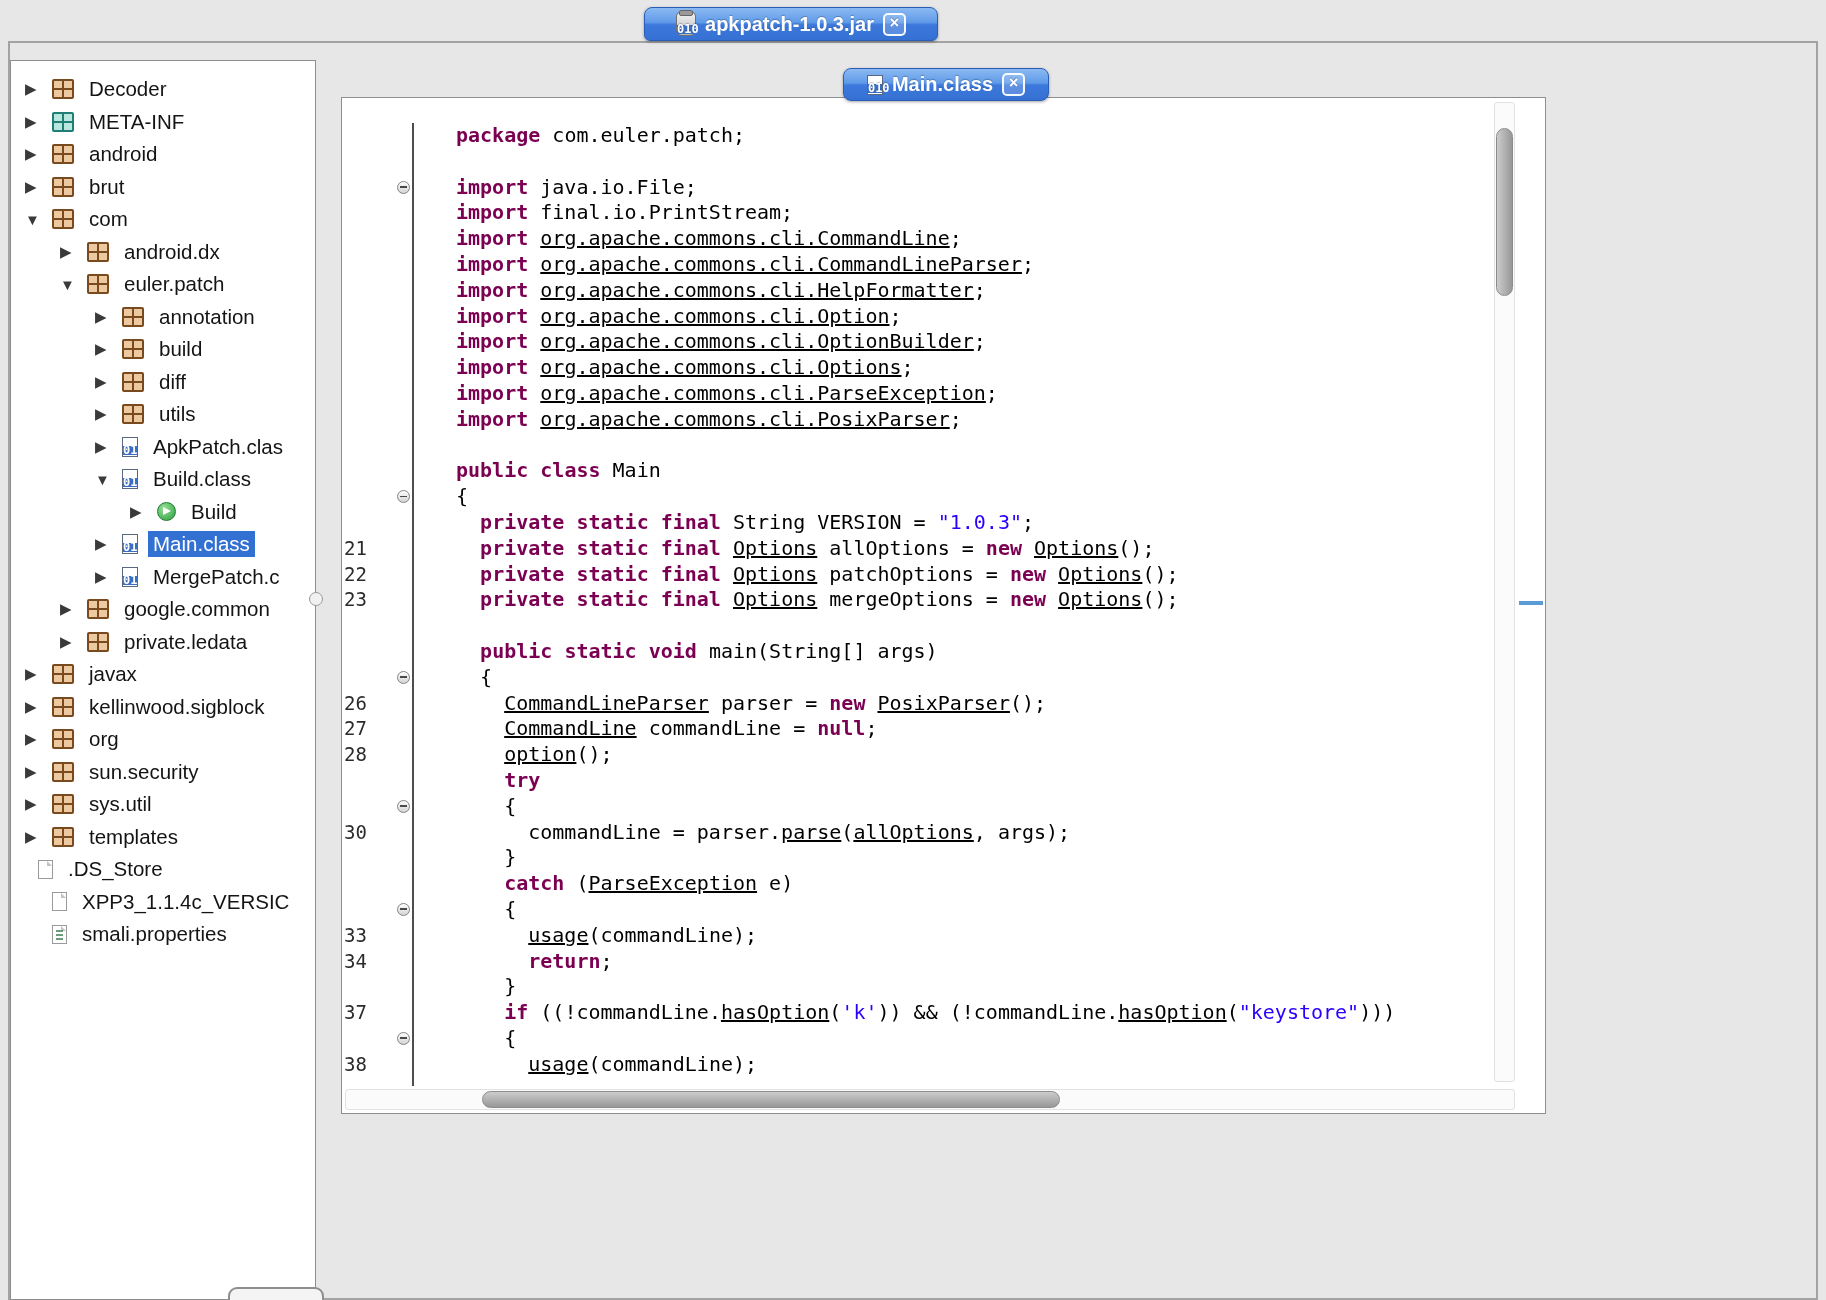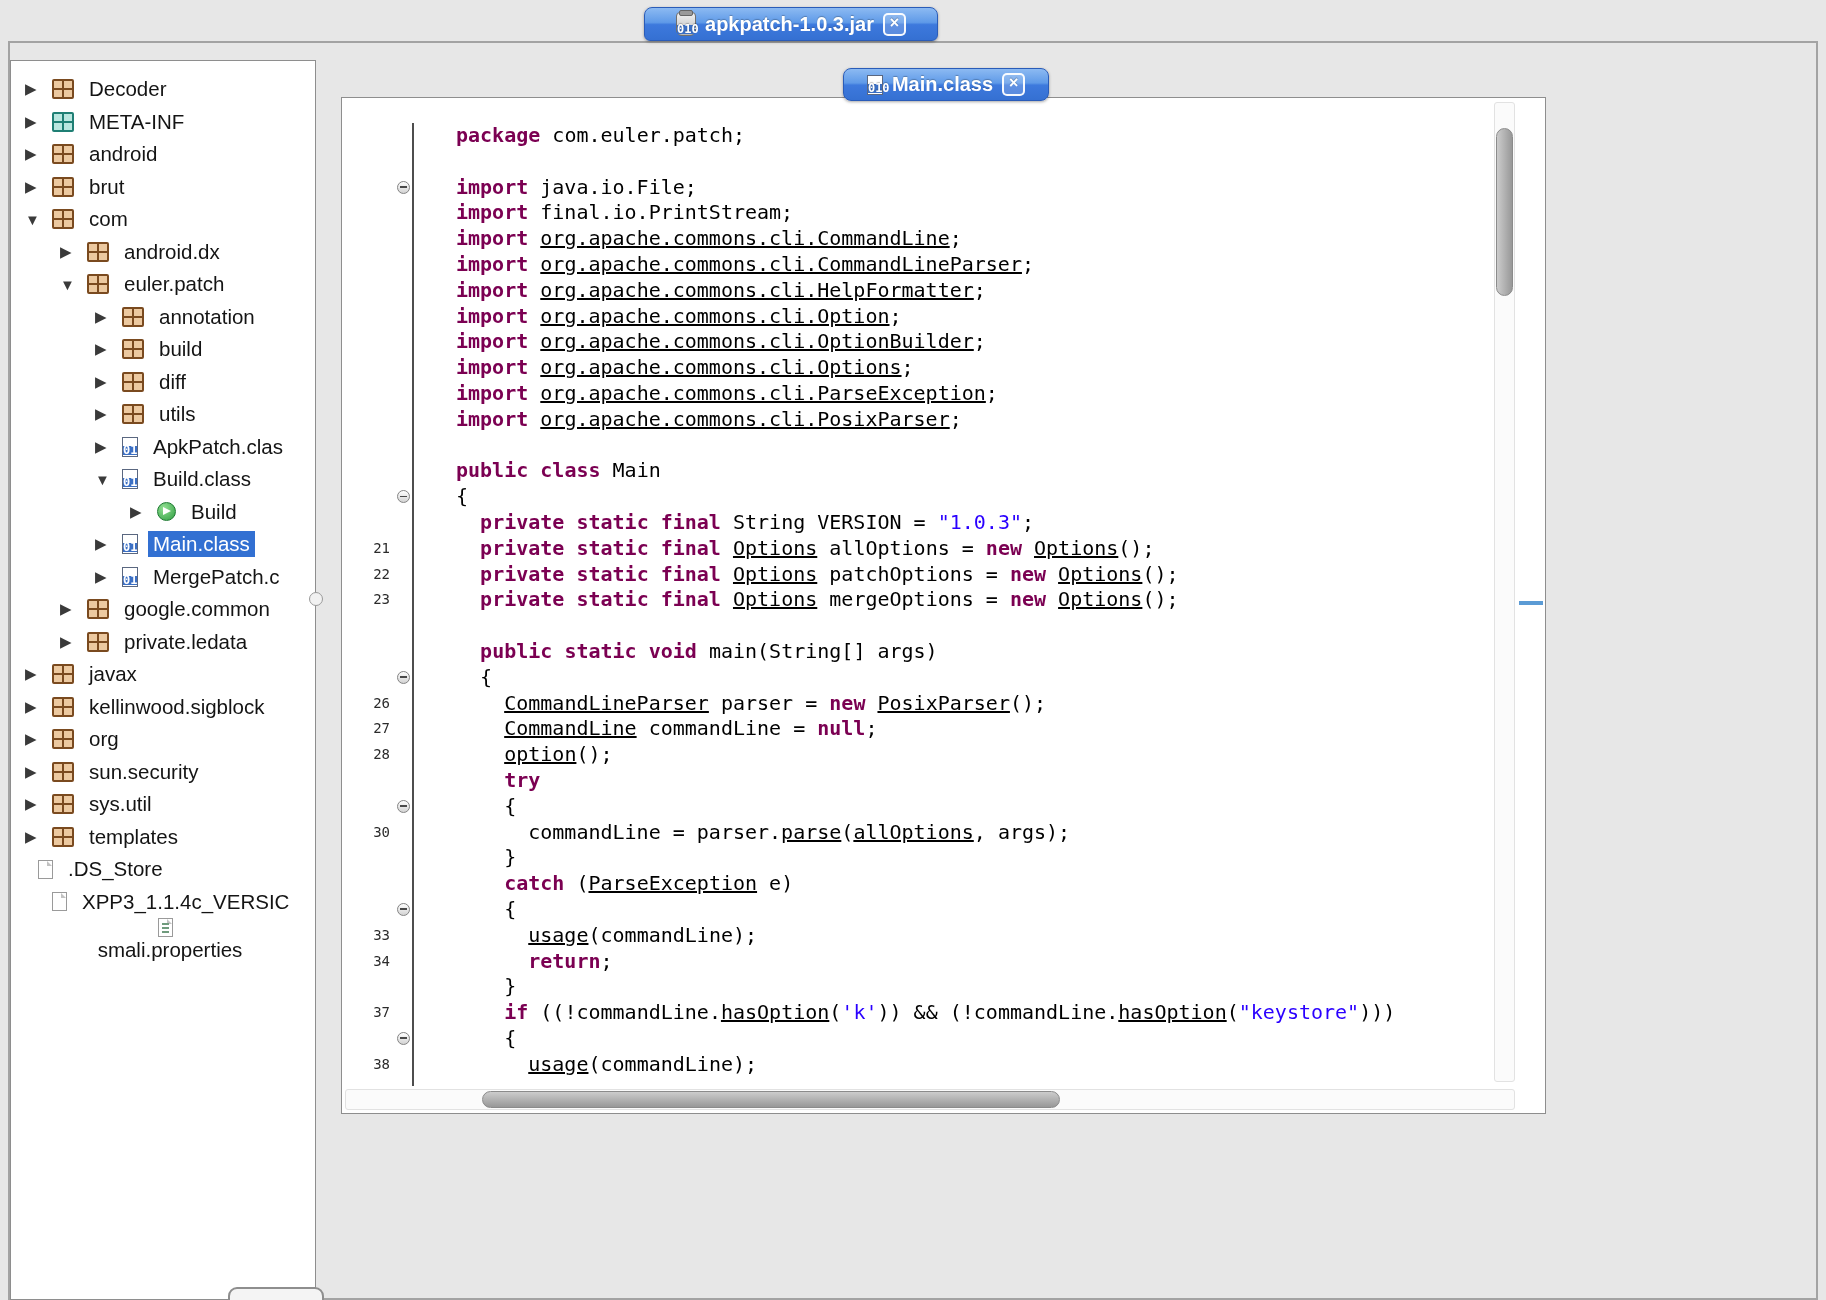--- a/index.html
+++ b/index.html
@@ -65,21 +65,21 @@
                  border:1.5px solid #9a9a9a;background:#f1f1f1;z-index:4;}
 
   
   .editor-panel{position:absolute;left:341px;top:97px;width:1205px;height:1017px;background:#fff;
                 border:1.5px solid #8e8e8e;box-sizing:border-box;z-index:3;}
   .code-view{position:absolute;left:2px;top:1px;right:52px;bottom:27px;overflow:hidden;}
   #code{position:relative;padding-top:24px;}
   .gutter-sep{position:absolute;left:68px;top:24px;height:985px;width:2px;background:#4d4d4d;}
   .code-line{position:relative;height:25.8px;line-height:25.8px;white-space:pre;
              font-family:"DejaVu Sans Mono",monospace;font-size:20px;color:#000;}
-  .line-num{position:absolute;left:0;top:0;width:46px;text-align:right;font-size:14px;color:#2b2b2b;}
+  .line-num{position:absolute;left:0;top:0;width:46px;font-size:19px;color:#2b2b2b;}
   .fold{position:absolute;left:53px;top:6px;width:13px;height:13px;border-radius:50%;
         border:1px solid #848484;background:linear-gradient(#ffffff,#d3d3d3);box-sizing:border-box;}
   .fold::after{content:"";position:absolute;left:2px;right:2px;top:4.5px;height:1.6px;background:#4a4a4a;}
   .code-text{position:absolute;left:68px;top:0;margin-left:44px;}
   .tok-k{color:#7b0052;font-weight:bold;}
   .tok-s{color:#2a00ff;}
   .tok-u{text-decoration:underline;}
   .tok-p{color:#000;}
 
   
@@ -337,21 +337,21 @@
       <div class="tree-row" style="padding-left: 0;">
         <span class="tree-arrow"></span>
         <span class="ticon file-ic"></span>
         <span class="tree-label">.DS_Store</span>
       </div>
       <div class="tree-row" style="padding-left: 14px;">
         <span class="tree-arrow"></span>
         <span class="ticon file-ic"></span>
         <span class="tree-label">XPP3_1.1.4c_VERSIC</span>
       </div>
-      <div class="tree-row" style="padding-left: 14px; flex-direction: column;">
+      <div class="tree-row" style="padding-left: 14px;">
         <span class="tree-arrow"></span>
         <span class="ticon file-ic file-lines"></span>
         <span class="tree-label">smali.properties</span>
       </div>
     </div>
 </div>
 <div class="splitter-knob"></div>
 
 <div class="tab class-tab">
   <span class="cls-ic">

